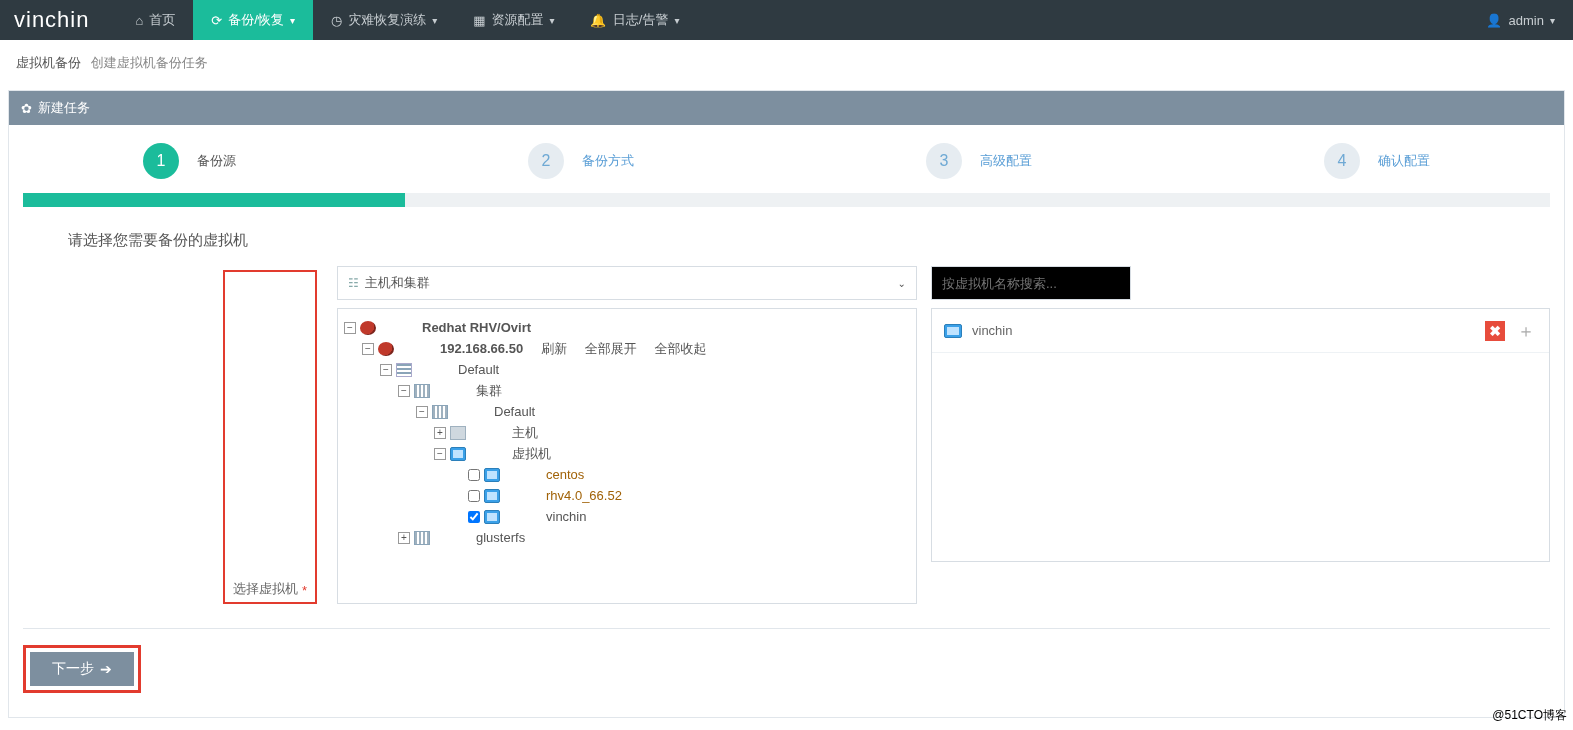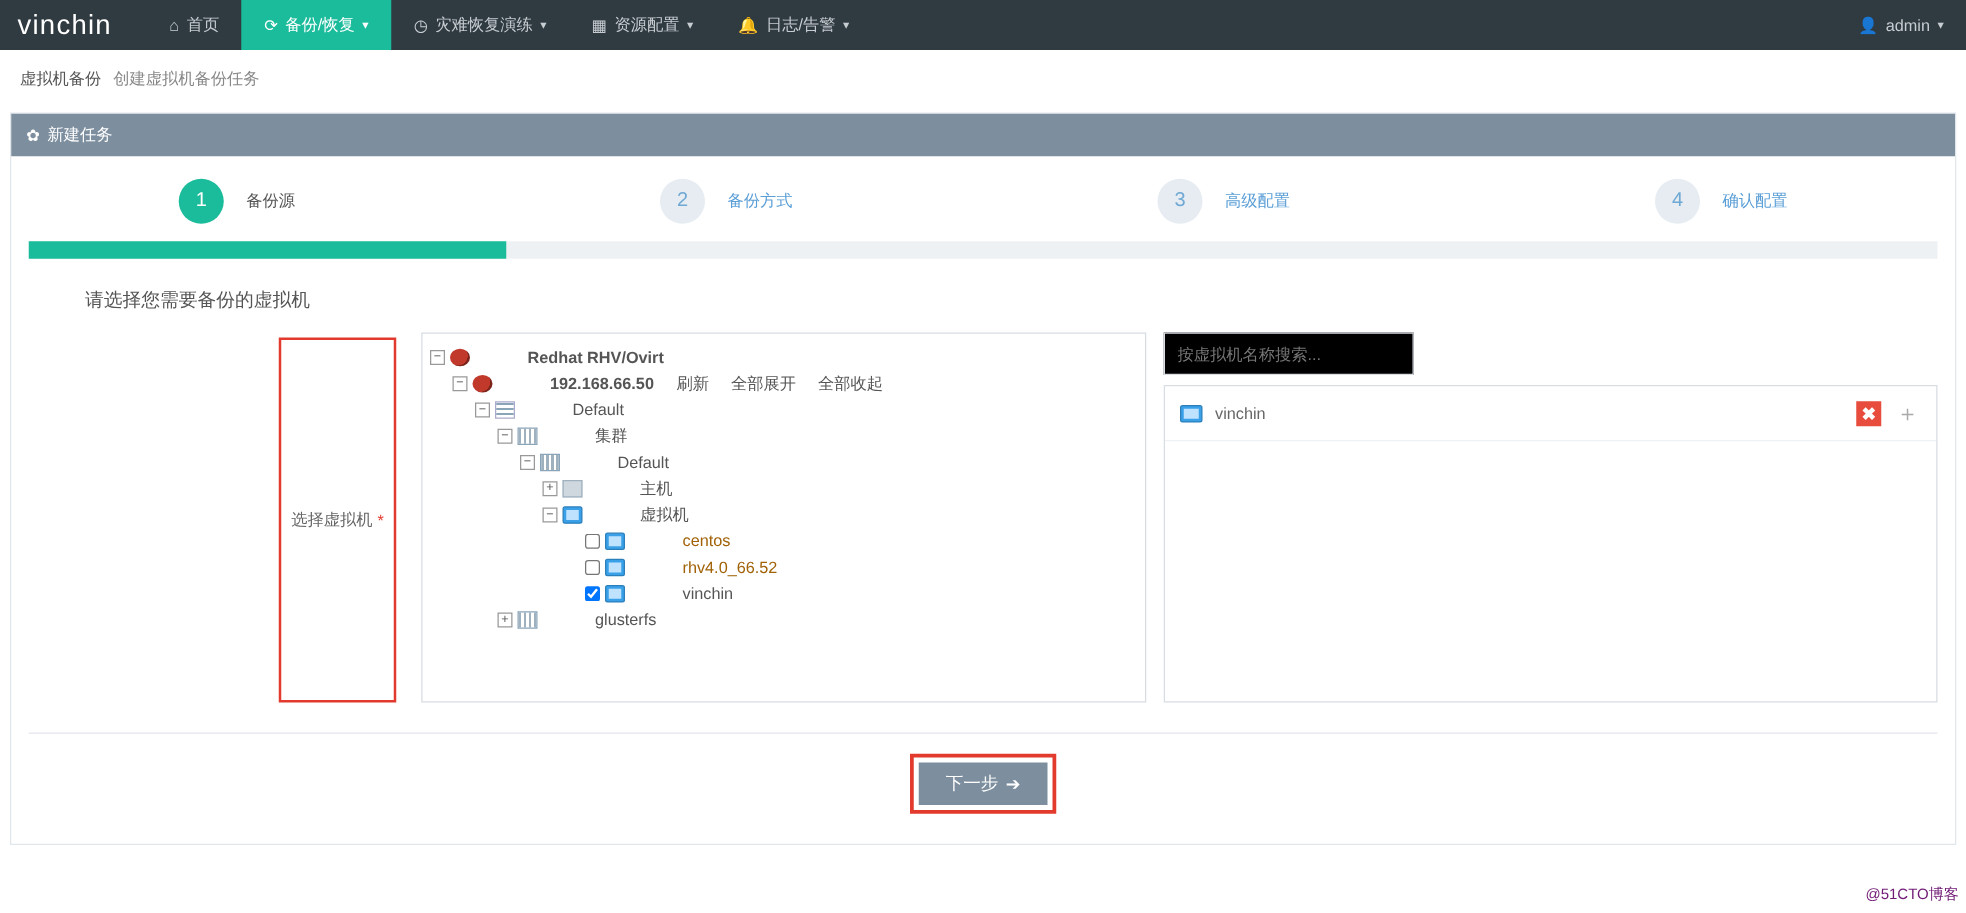--- a/index.html
+++ b/index.html
@@ -36,21 +36,21 @@
 
 .progress { height: 14px; background: #eef1f3; display: flex; margin: 0 0 24px; }
 .progress-fill { width: 25%; background: #1bbc9b; }
 
 
 .prompt { color: #555; font-size: 15px; margin-bottom: 16px; margin-left: 45px; }
 
 
 .cols { display: flex; gap: 14px; }
 .col-label { width: 300px; display:flex; justify-content:flex-end; padding-right:6px; margin-top:4px;}
-.label-box { border: 2px solid #e23b2e; padding: 4px 8px; color:#666; display:inline-flex; align-items:center; }
+.label-box { border: 2px solid #e23b2e; padding: 4px 8px; color:#666; display:inline-flex; align-items:flex-end; }
 .label-box .req { color:#e23b2e; margin-left:4px; }
 
 .col-tree { width: 580px; }
 .sel { border:1px solid #d7dde3; height:34px; display:flex; align-items:center; padding:0 10px; justify-content:space-between; margin-bottom:8px; cursor:pointer; background:#fff;}
 .sel .ico { color:#8aa; font-size:12px; margin-right:6px;}
 .tree-box { border:1px solid #d7dde3; min-height:296px; padding:8px 6px; background:#fff; font-size:13px; }
 
 .col-right { flex:1; display:flex; flex-direction:column; }
 .search { border:1px solid #d7dde3; height:34px; padding:0 10px; color:#aaa; background:#000000; margin-bottom:8px; width: 200px; outline:none; font-family:inherit; font-size:13px;}
 .right-head { border:2px solid #e23b2e; height:40px; display:flex; align-items:center; justify-content:center; color:#3a8fd6; margin-bottom:8px; }
@@ -75,25 +75,25 @@
 .tree .links { margin-left: 14px; color:#555; }
 .tree .links span { margin-right: 14px; cursor:pointer; }
 .ic-redhat { background: radial-gradient(circle at 40% 40%, #c0392b 60%, #7b241c 62%); border-radius:50%; }
 .ic-bars { background: repeating-linear-gradient(#8aa4b8, #8aa4b8 2px, #fff 2px, #fff 4px); border:1px solid #aac; }
 .ic-host { background:#cfd8df; border:1px solid #9fb1bf; }
 .ic-vm { width:18px; height:14px; background:#3aa0e8; border:1px solid #2b7fba; border-radius:2px; position:relative; }
 .ic-vm::after{content:""; position:absolute; inset:2px; background:#bfe3ff;}
 .ic-cluster { background: repeating-linear-gradient(90deg,#9fb1bf,#9fb1bf 2px,#fff 2px,#fff 4px); border:1px solid #8aa4b8;}
 
 
-.footer { border-top:1px solid #e1e6eb; margin-top:24px; padding-top:16px; display:flex; justify-content:center; }
+.footer { border-top:1px solid #e1e6eb; margin-top:24px; padding-top:16px; display:flex; }
 .next-wrap { border:3px solid #e23b2e; padding:4px; }
 .next-btn { background:#7d8f9f; color:#fff; height:34px; padding: 0 22px; border:none; display:flex; align-items:center; gap:6px; cursor:pointer; font-size:14px; font-family:inherit;}
 
-.watermark { position:fixed; right:6px; bottom:6px; color:#701a75; font-size:12px;}
+.watermark { position:fixed; right:6px; bottom:6px; color:#000000; font-size:12px;}
 .right-row { display:flex; gap:14px; }
 .right-main { flex:1; }
 </style>
 </head>
 <body>
 
 <div class="topnav">
   <div class="logo">vinchin</div>
   <div class="nav-item">
     <span>⌂</span>
@@ -166,20 +166,24 @@
 
     <div class="cols">
       <div class="col-label">
         <div class="label-box">
           <span>选择虚拟机</span>
           <span class="req">*</span>
         </div>
       </div>
 
       <div class="col-tree">
+        <div class="sel">
+          <span><span class="ico">☷</span><span>主机和集群</span></span>
+          <span class="chev">⌄</span>
+        </div>
         <div class="tree-box tree">
           <ul>
             <li>
               <div class="row">
                 <span class="tgl">−</span>
                 <span class="ic ic-redhat"></span>
                 <span class="lbl bold">Redhat RHV/Ovirt</span>
               </div>
               <ul>
                 <li>

